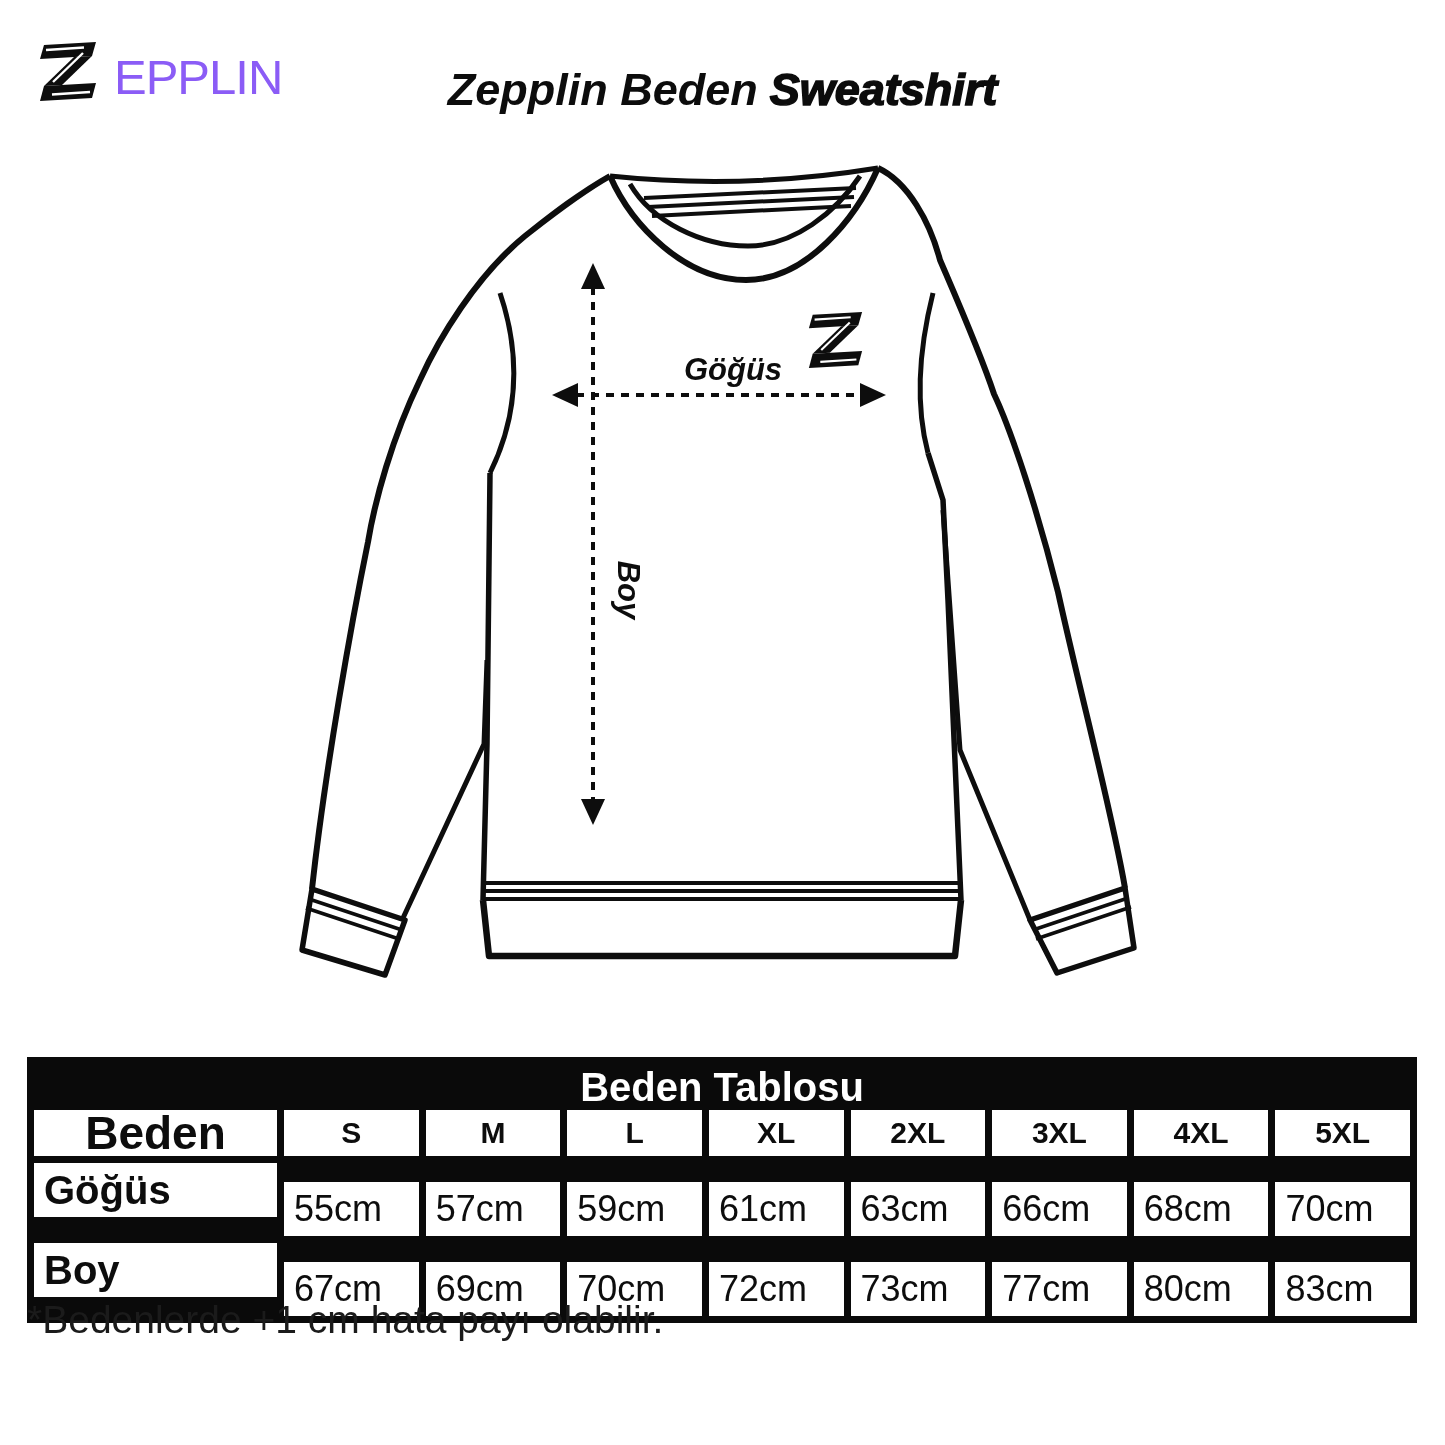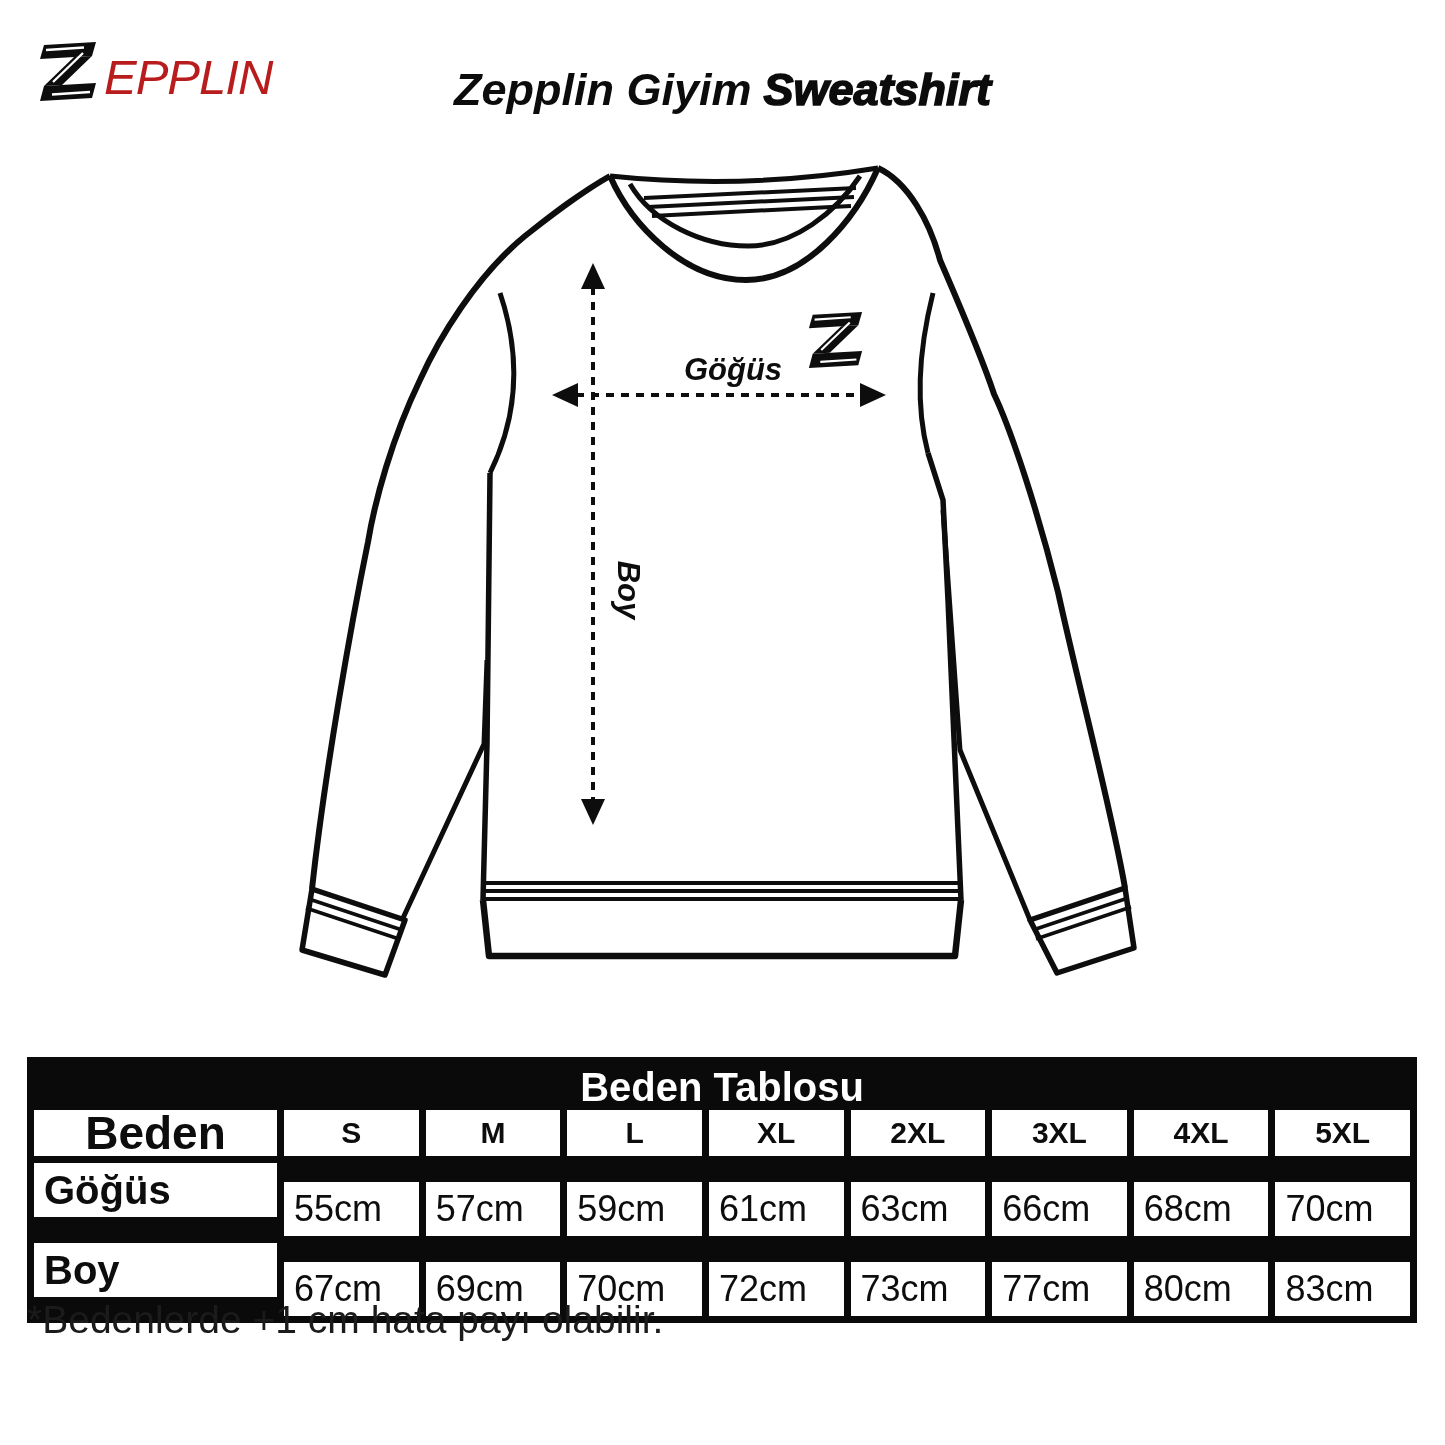--- a/index.html
+++ b/index.html
@@ -7,21 +7,21 @@
     width:1445px;height:1445px;position:relative;background:#ffffff;
     font-family:"Liberation Sans",sans-serif;color:#0d0d0d;overflow:hidden;
   }
   
   .logo{
     position:absolute;left:38px;top:42px;display:flex;align-items:flex-end;
   }
   .logo .z-mark{width:60px;height:61px;display:block;}
   .logo .logo-text{
     font-size:49px;font-weight:400;letter-spacing:-1px;line-height:1;
-    margin-left:6px;margin-bottom:1px;color:#b91c1c;font-style:italic;
+    margin-left:16px;margin-bottom:1px;color:#8b5cf6;
   }
   .page-title{
     position:absolute;left:0;top:63px;width:100%;text-align:center;
     font-style:italic;font-size:45px;line-height:1.2;color:#0c0c0c;
   }
   .page-title .t-prefix{font-weight:700;}
   .page-title .t-bold{font-weight:700;-webkit-text-stroke:1.6px #0c0c0c;margin-left:12px;}
   
   .shirt-wrap{position:absolute;left:280px;top:160px;width:880px;height:860px;}
   svg text{font-family:"Liberation Sans",sans-serif;}
@@ -61,21 +61,21 @@
     <g stroke="#ffffff" stroke-width="2.4" fill="none">
       <path d="M8,8 L46,5.5"></path>
       <path d="M14,52.5 L52,50"></path>
       <path d="M45,11 L15,40"></path>
     </g>
   </svg>
   <span class="logo-text">EPPLIN</span>
 </div>
 
 <div class="page-title">
-  <span class="t-prefix">Zepplin Giyim</span><span class="t-bold">Sweatshirt</span>
+  <span class="t-prefix">Zepplin Beden</span><span class="t-bold">Sweatshirt</span>
 </div>
 
 <div class="shirt-wrap">
 <svg viewBox="0 0 880 860" width="880" height="860">
   <g fill="none" stroke="#0d0d0d" stroke-linejoin="round">
 
     <path stroke-width="5" d="M330,16 Q464,30 598,8"></path>
     <path stroke-width="6" d="M330,16 C352,66 405,120 466,120 C527,120 576,58 598,8"></path>
     <path stroke-width="5" d="M350,24 C372,62 422,86 468,86 C514,86 556,52 580,16"></path>
     <path stroke-width="4" d="M364,38 L576,28"></path>

